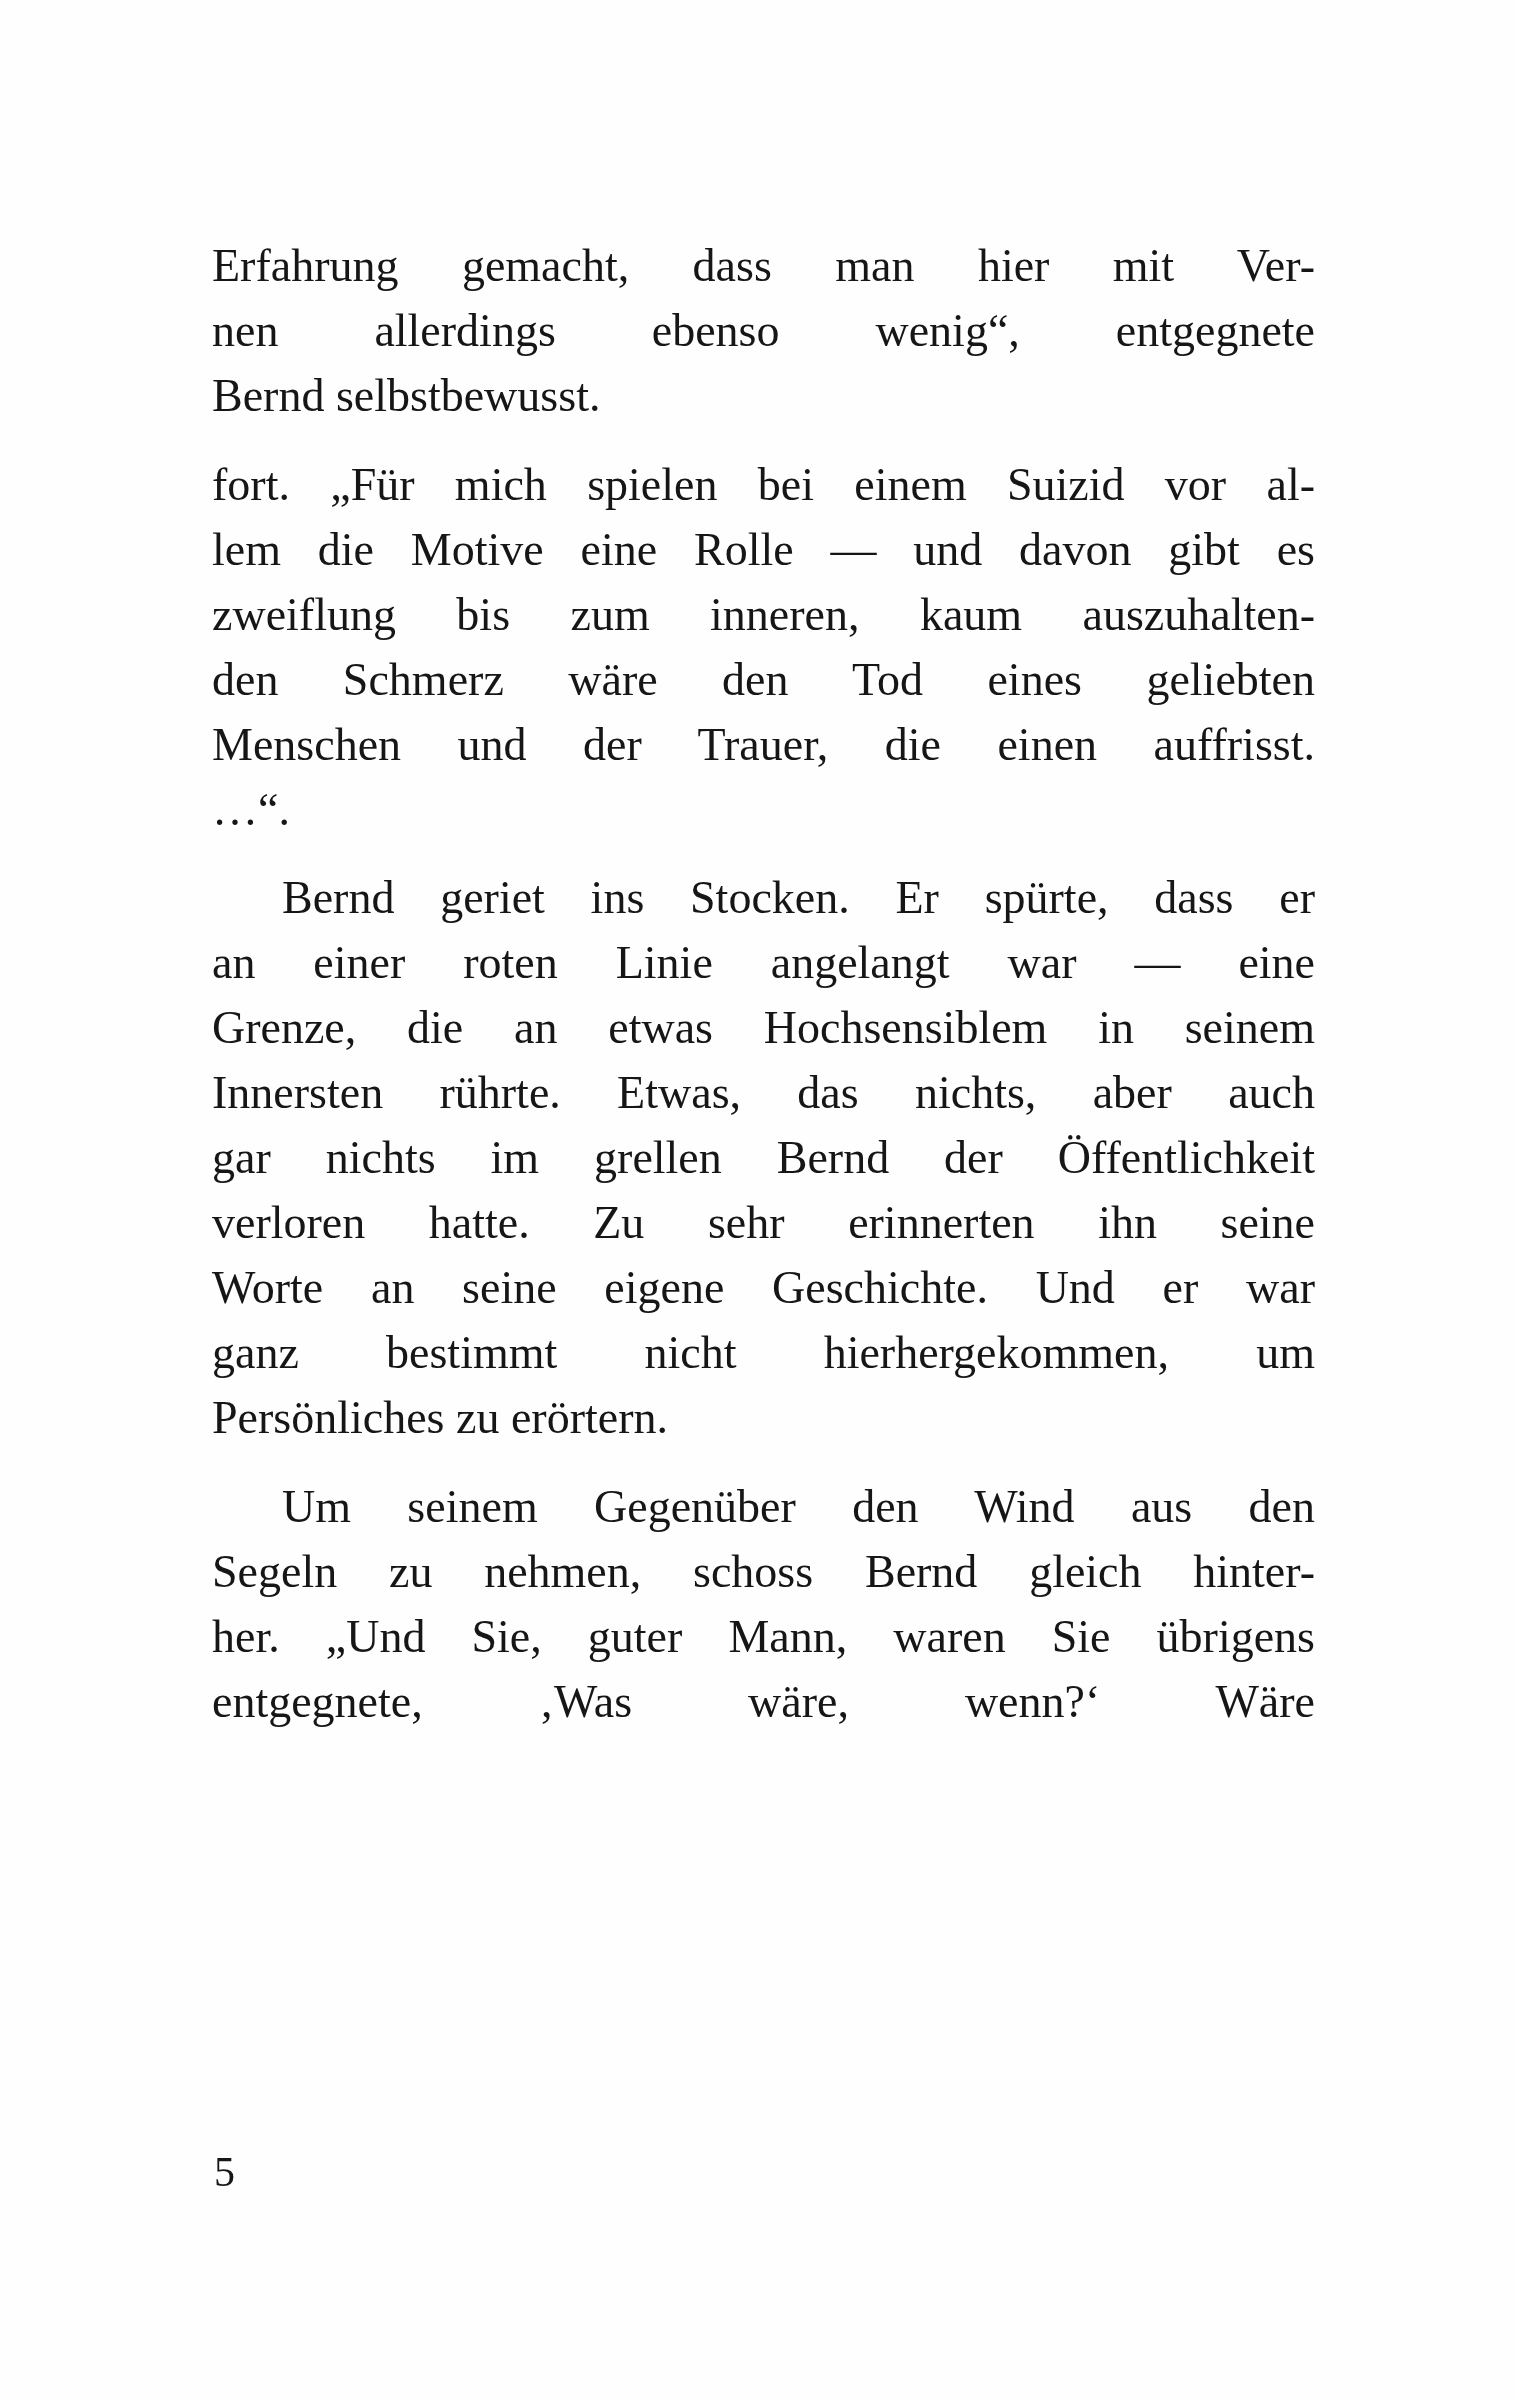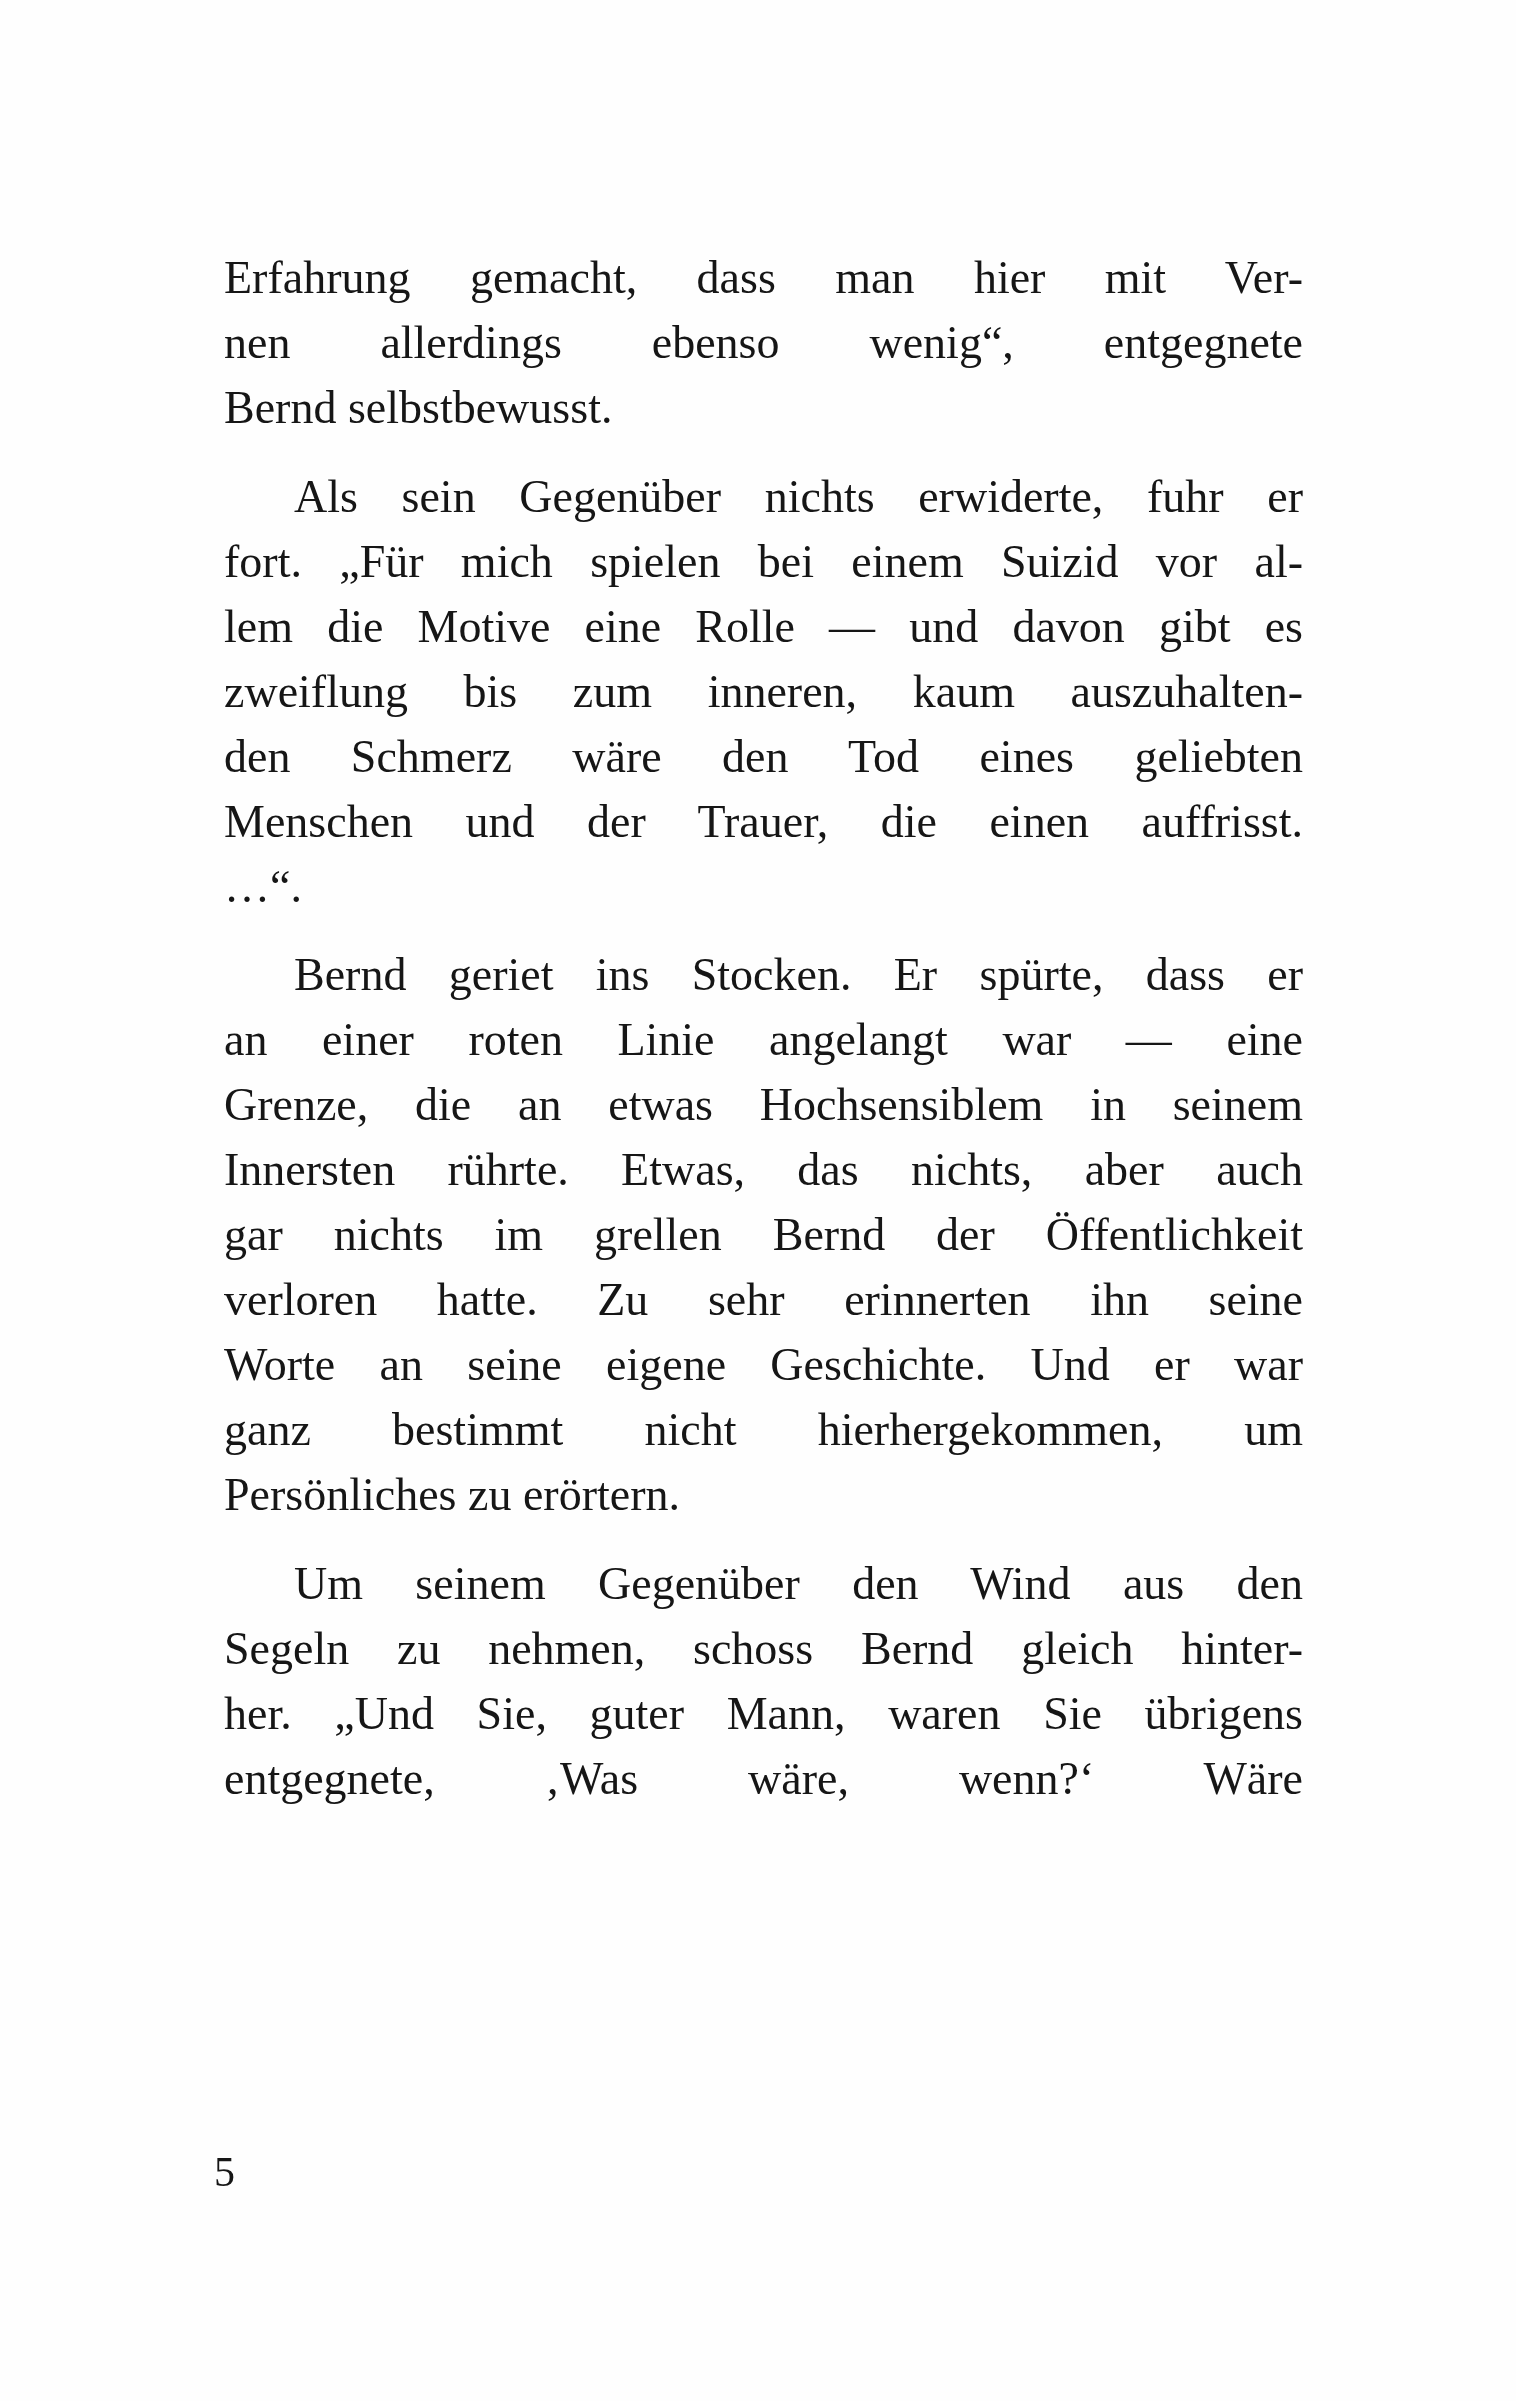--- a/index.html
+++ b/index.html
@@ -16,21 +16,21 @@
     font-family: "Liberation Serif", serif;
     color: #161616;
   }
   .text-block {
     position: absolute;
     left: 212px;
     top: 233px;
     width: 1103px;
   }
   .para {
-    margin: 12px;
+    margin: 0;
   }
   .para + .para {
     margin-top: 23.5px;
   }
   .tline {
     font-size: 46px;
     line-height: 65px;
     text-align: justify;
     text-align-last: justify;
     white-space: normal;
@@ -57,21 +57,20 @@
 
   <div class="text-block">
 
     <div class="para">
       <div class="tline">Erfahrung gemacht, dass man hier mit Ver-</div>
       <div class="tline">nen allerdings ebenso wenig“, entgegnete</div>
       <div class="tline no-just">Bernd selbstbewusst.</div>
     </div>
 
     <div class="para">
-      <div class="tline indent">Als sein Gegenüber nichts erwiderte, fuhr er</div>
       <div class="tline">fort. „Für mich spielen bei einem Suizid vor al-</div>
       <div class="tline">lem die Motive eine Rolle — und davon gibt es</div>
       <div class="tline">zweiflung bis zum inneren, kaum auszuhalten-</div>
       <div class="tline">den Schmerz wäre den Tod eines geliebten</div>
       <div class="tline">Menschen und der Trauer, die einen auffrisst.</div>
       <div class="tline no-just">…“.</div>
     </div>
 
     <div class="para">
       <div class="tline indent">Bernd geriet ins Stocken. Er spürte, dass er</div>

